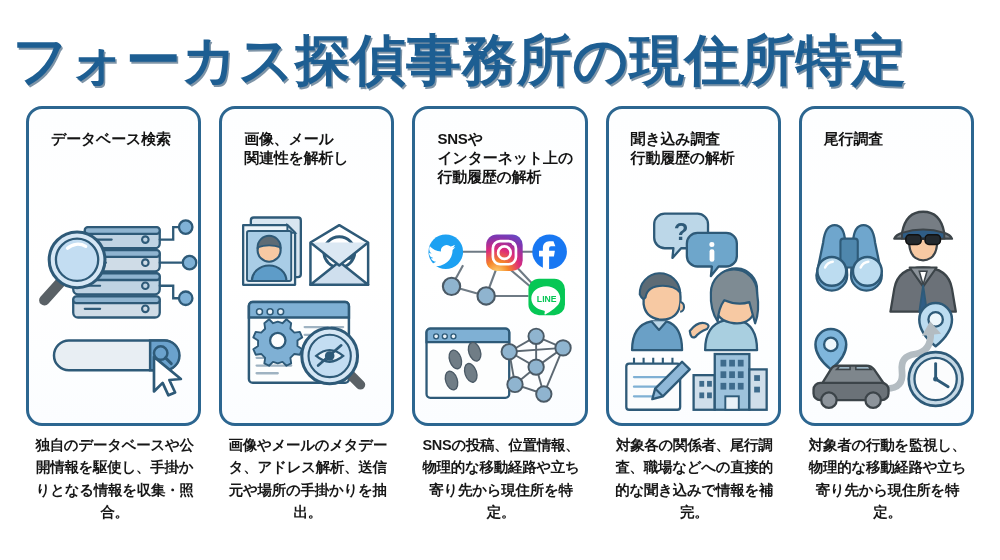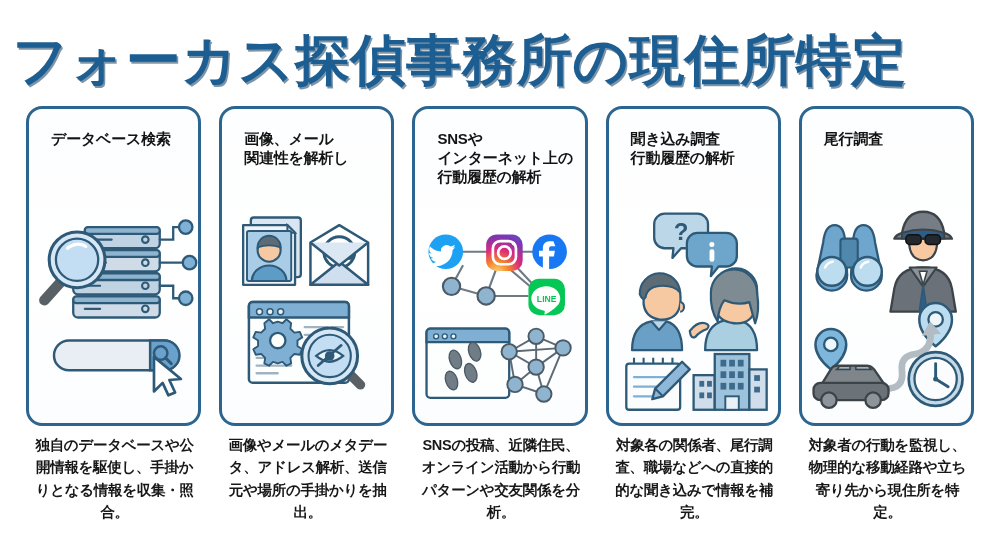--- a/index.html
+++ b/index.html
@@ -427,18 +427,18 @@
           </g>
         </svg>
       </div>
     </div>
 
   </div>
 
   <div class="captions">
     <div class="caption">独自のデータベースや公開情報を駆使し、手掛かりとなる情報を収集・照合。</div>
     <div class="caption">画像やメールのメタデータ、アドレス解析、送信元や場所の手掛かりを抽出。</div>
-    <div class="caption">SNSの投稿、近隣住民、オンライン活動から行動パターンや交友関係を分析。</div>
+    <div class="caption">SNSの投稿、位置情報、物理的な移動経路や立ち寄り先から現住所を特定。</div>
     <div class="caption">対象各の関係者、尾行調査、職場などへの直接的的な聞き込みで情報を補完。</div>
     <div class="caption">対象者の行動を監視し、物理的な移動経路や立ち寄り先から現住所を特定。</div>
   </div>
 
 </div>
 
 </body></html>

